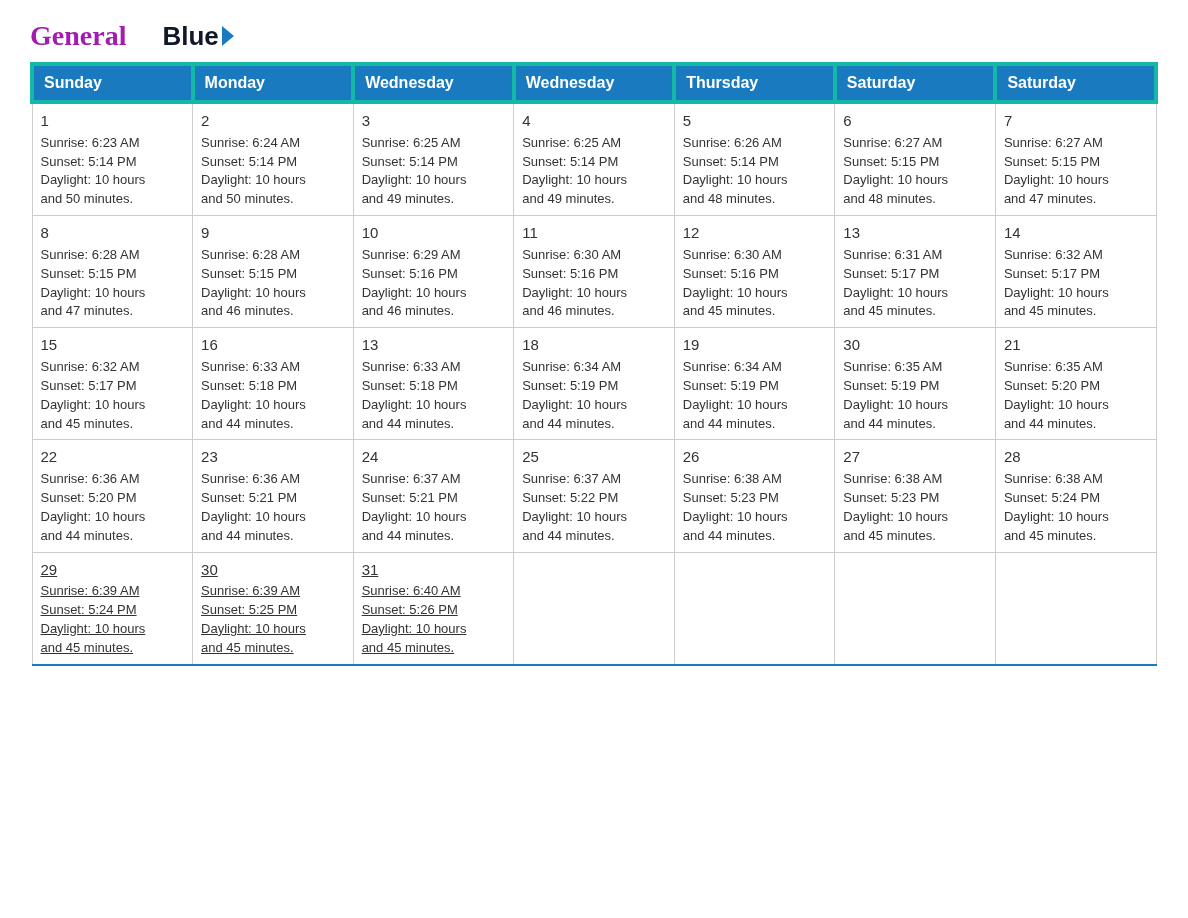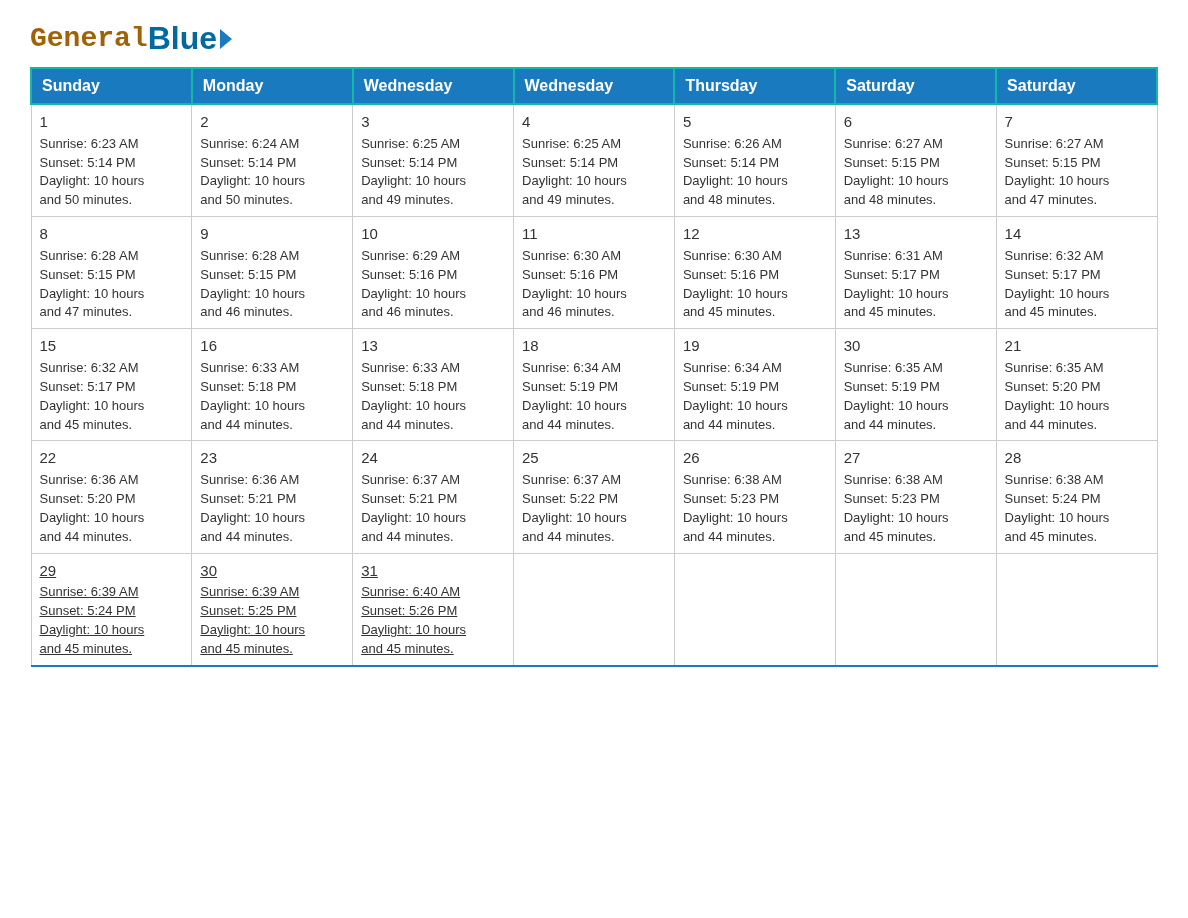--- a/index.html
+++ b/index.html
@@ -21,31 +21,32 @@
       flex-direction: column;
       align-items: flex-start;
     }
     .logo-text {
       display: flex;
       align-items: center;
     }
     .logo-general {
       font-size: 28px;
       font-weight: bold;
-      color: #a16207;
-      font-family: Liberation Mono, monospace;
+      color: #a21caf;
+      font-family: Liberation Serif, serif;
     }
     .logo-blue-part {
       display: flex;
       align-items: center;
     }
     .logo-blue {
-      font-size: 32px;
+      font-size: 26px;
       font-weight: bold;
-      color: #0369a1;
+      color: #0f172a;
+      margin-left: 36px;
     }
     .logo-arrow {
       width: 0;
       height: 0;
       border-left: 12px solid #1a7abf;
       border-top: 10px solid transparent;
       border-bottom: 10px solid transparent;
       margin-left: 3px;
     }
     .title-block {
@@ -68,21 +69,21 @@
       border-collapse: collapse;
       margin-top: 8px;
     }
     thead tr th {
       background-color: #1a7abf;
       color: #fff;
       font-size: 16px;
       font-weight: bold;
       padding: 8px 10px;
       text-align: left;
-      border: 2px solid #14b8a6;
+      border: 4px solid #14b8a6;
     }
     tbody tr td {
       border: 1px solid #ccc;
       vertical-align: top;
       padding: 6px 8px;
       font-size: 13px;
       color: #333;
       line-height: 1.45;
       min-height: 90px;
       height: 110px;

